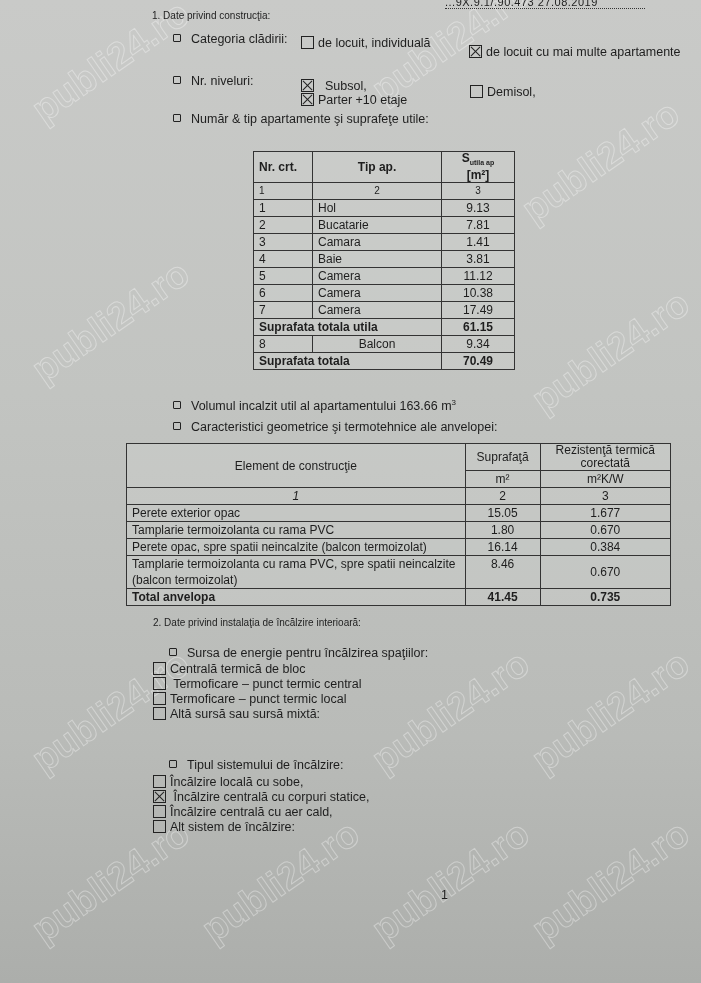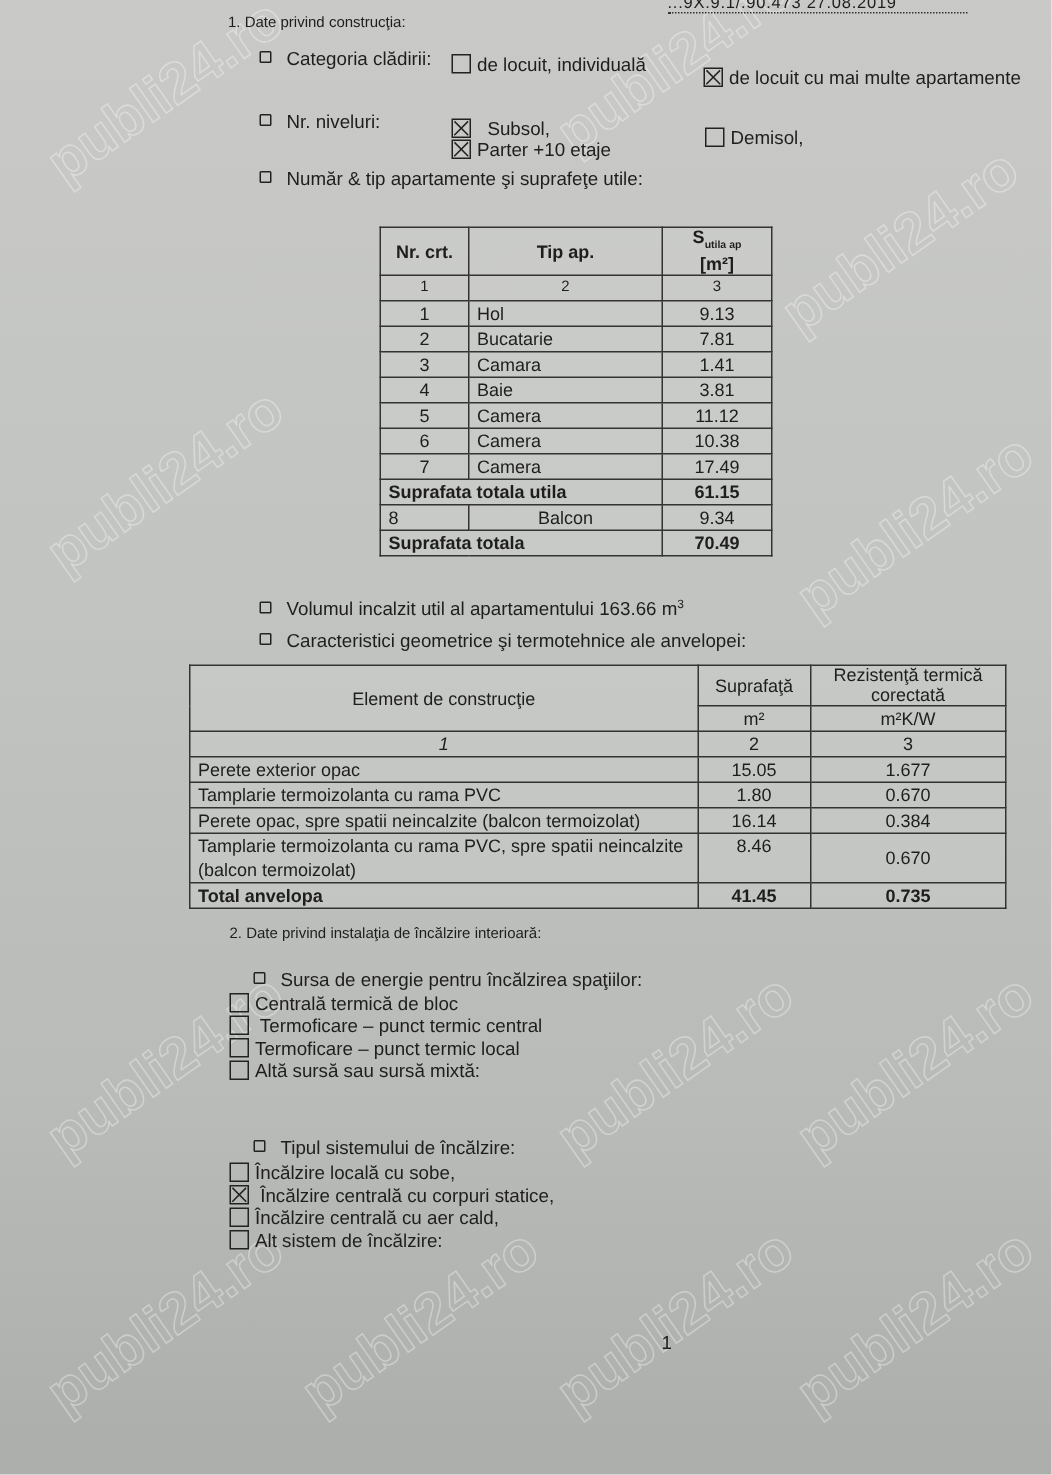--- a/index.html
+++ b/index.html
@@ -20,21 +20,21 @@
   .bullet { display: inline-block; width: 6px; height: 6px; border: 1.3px solid #222; border-radius: 1px; margin-right: 10px; vertical-align: 1px; }
   .cb { display: inline-block; width: 11px; height: 11px; border: 1.2px solid #222; vertical-align: -2px; margin-right: 4px; position: relative; }
   .cb.checked::before, .cb.checked::after {
     content: ""; position: absolute; left: -1px; top: 4.5px; width: 13px; height: 1.2px; background: #222;
   }
   .cb.checked::before { transform: rotate(45deg); }
   .cb.checked::after { transform: rotate(-45deg); }
   table { border-collapse: collapse; position: absolute; }
   td, th { border: 1px solid #333; padding: 0 5px; font-size: 12px; line-height: 16px; font-weight: normal; }
   .apt td { height: 16px; }
-  .apt .c1 { width: 48px; text-align: center; }
+  .apt .c1 { width: 48px; text-align: left; }
   .apt .c2 { width: 118px; }
   .apt .c3 { width: 62px; text-align: center; }
   .bold { font-weight: bold; }
   .small { font-size: 10px; line-height: 12px; }
   .env td { height: 16px; }
   .env .e1 { width: 330px; }
   .env .e2 { width: 64px; text-align: center; }
   .env .e3 { width: 120px; text-align: center; }
   .center { text-align: center; }
   .opt { font-size: 12.5px; line-height: 15px; }

